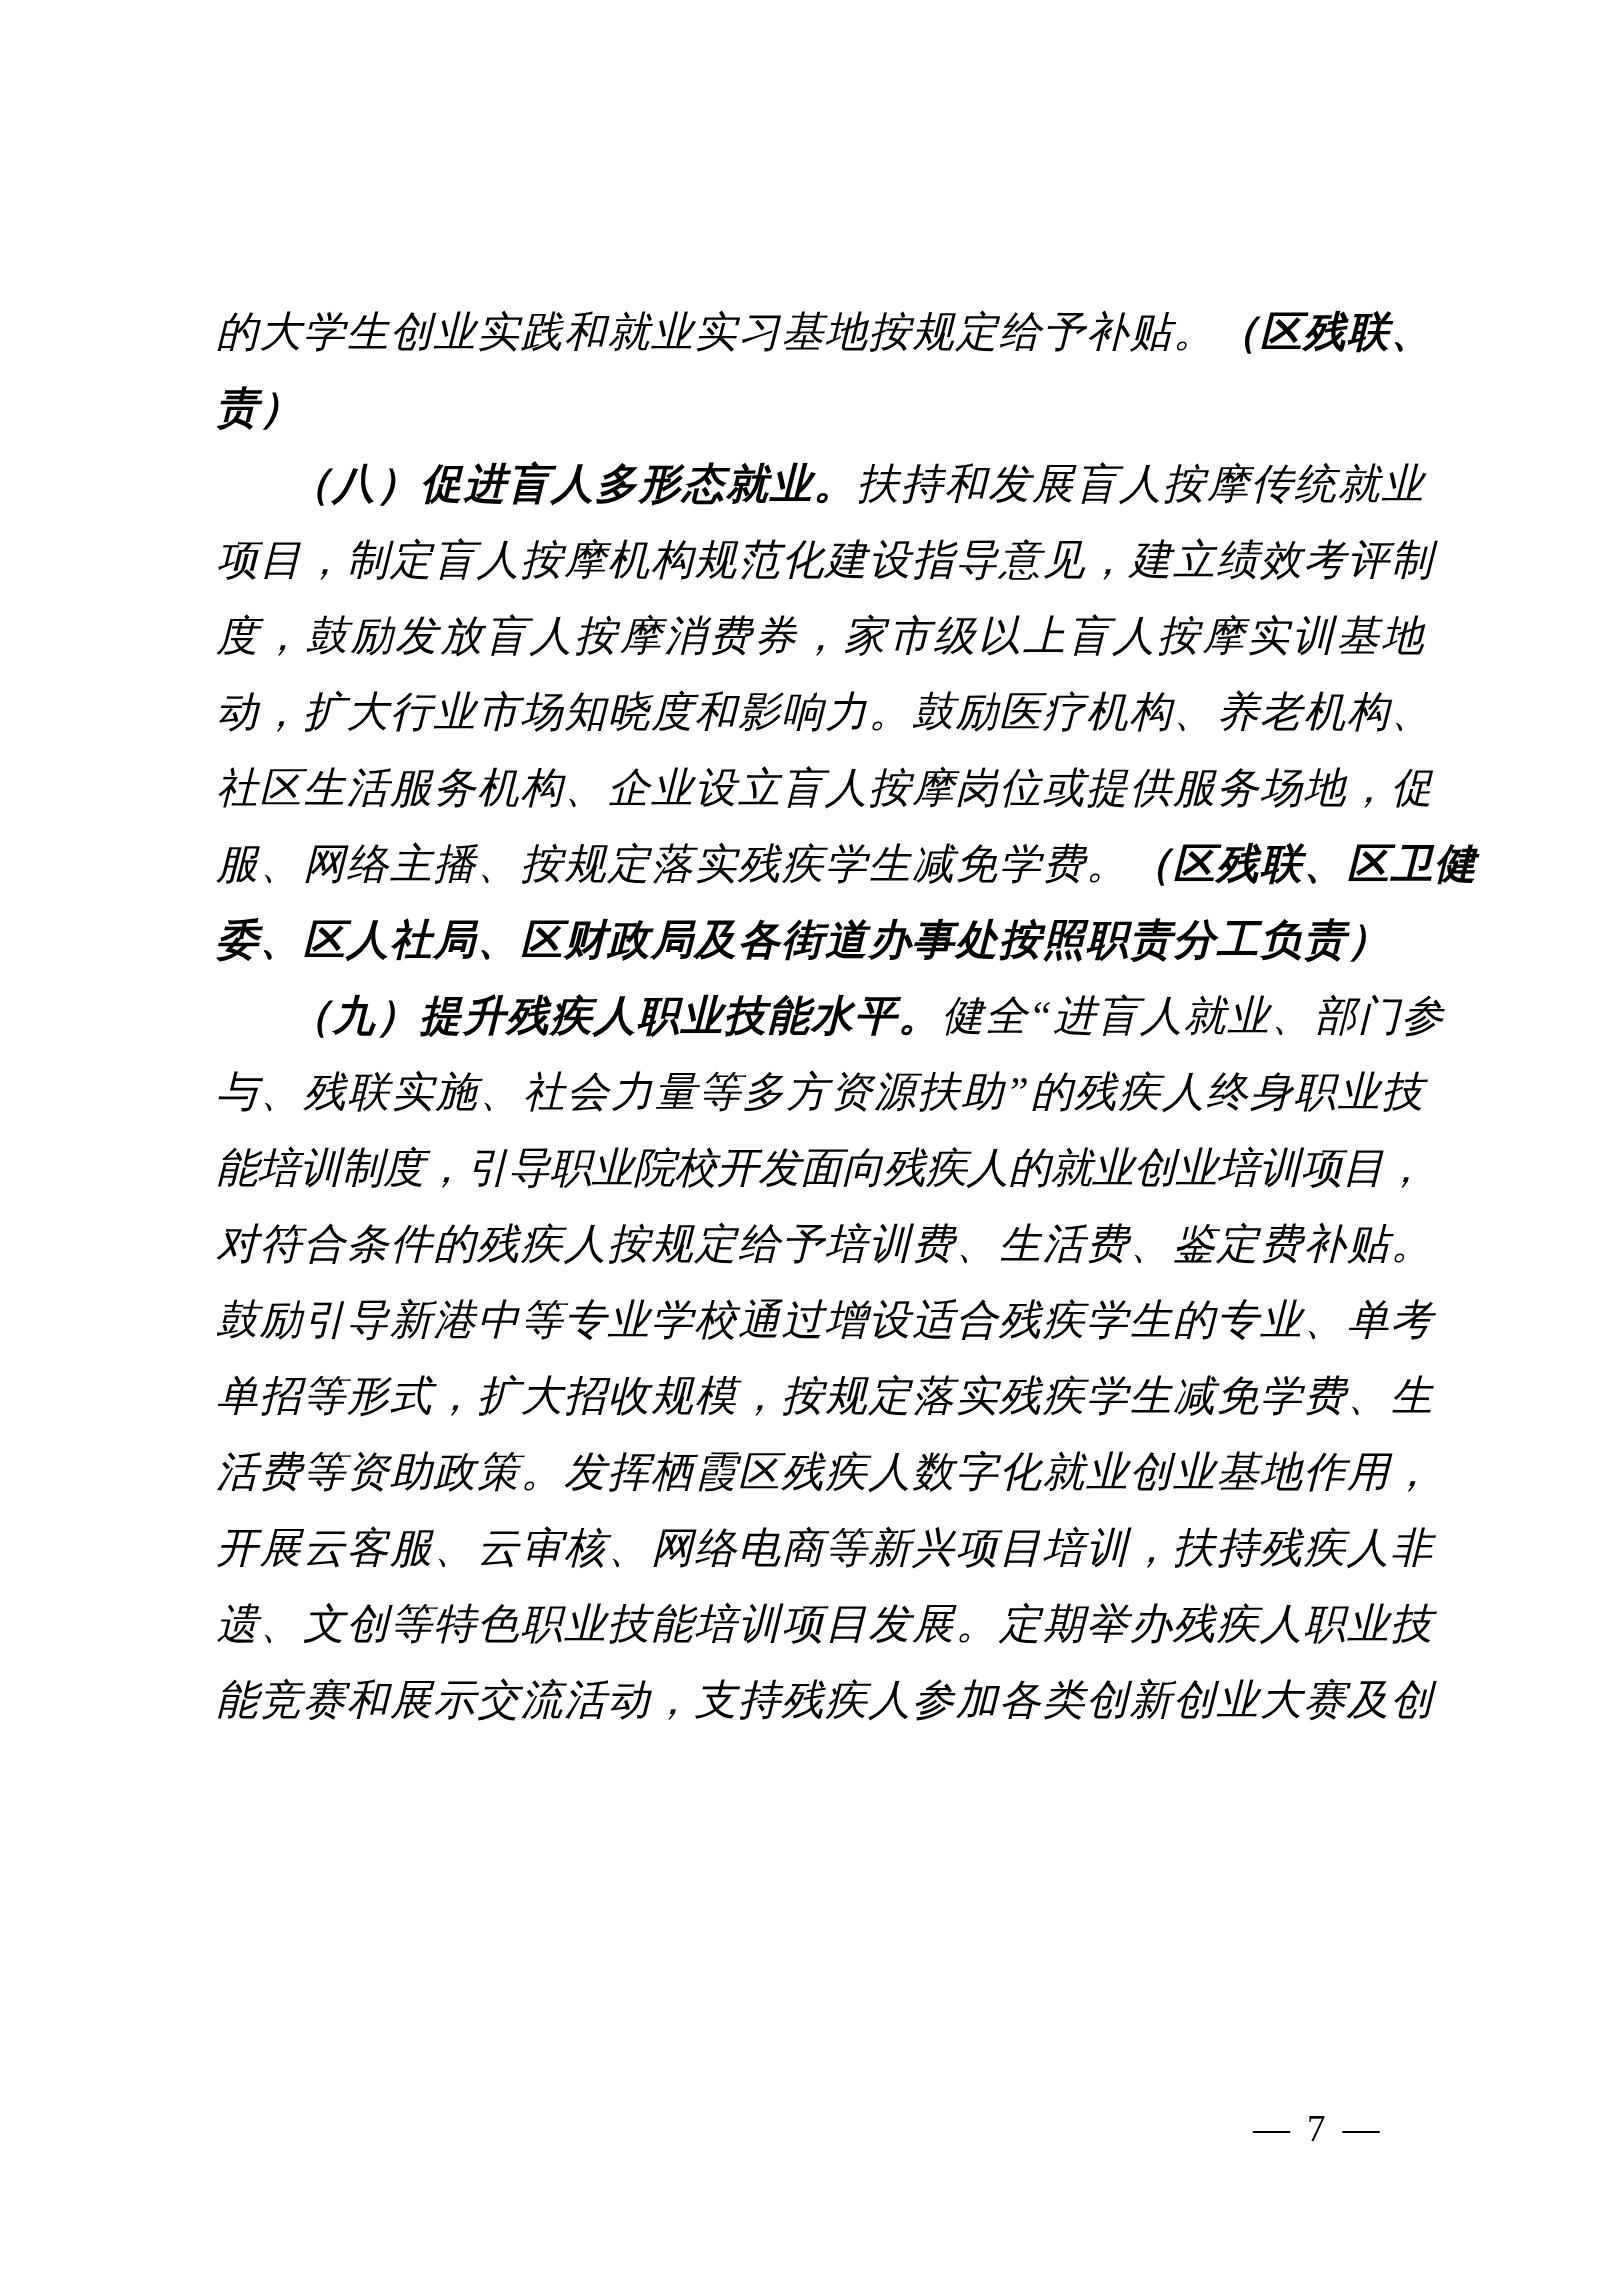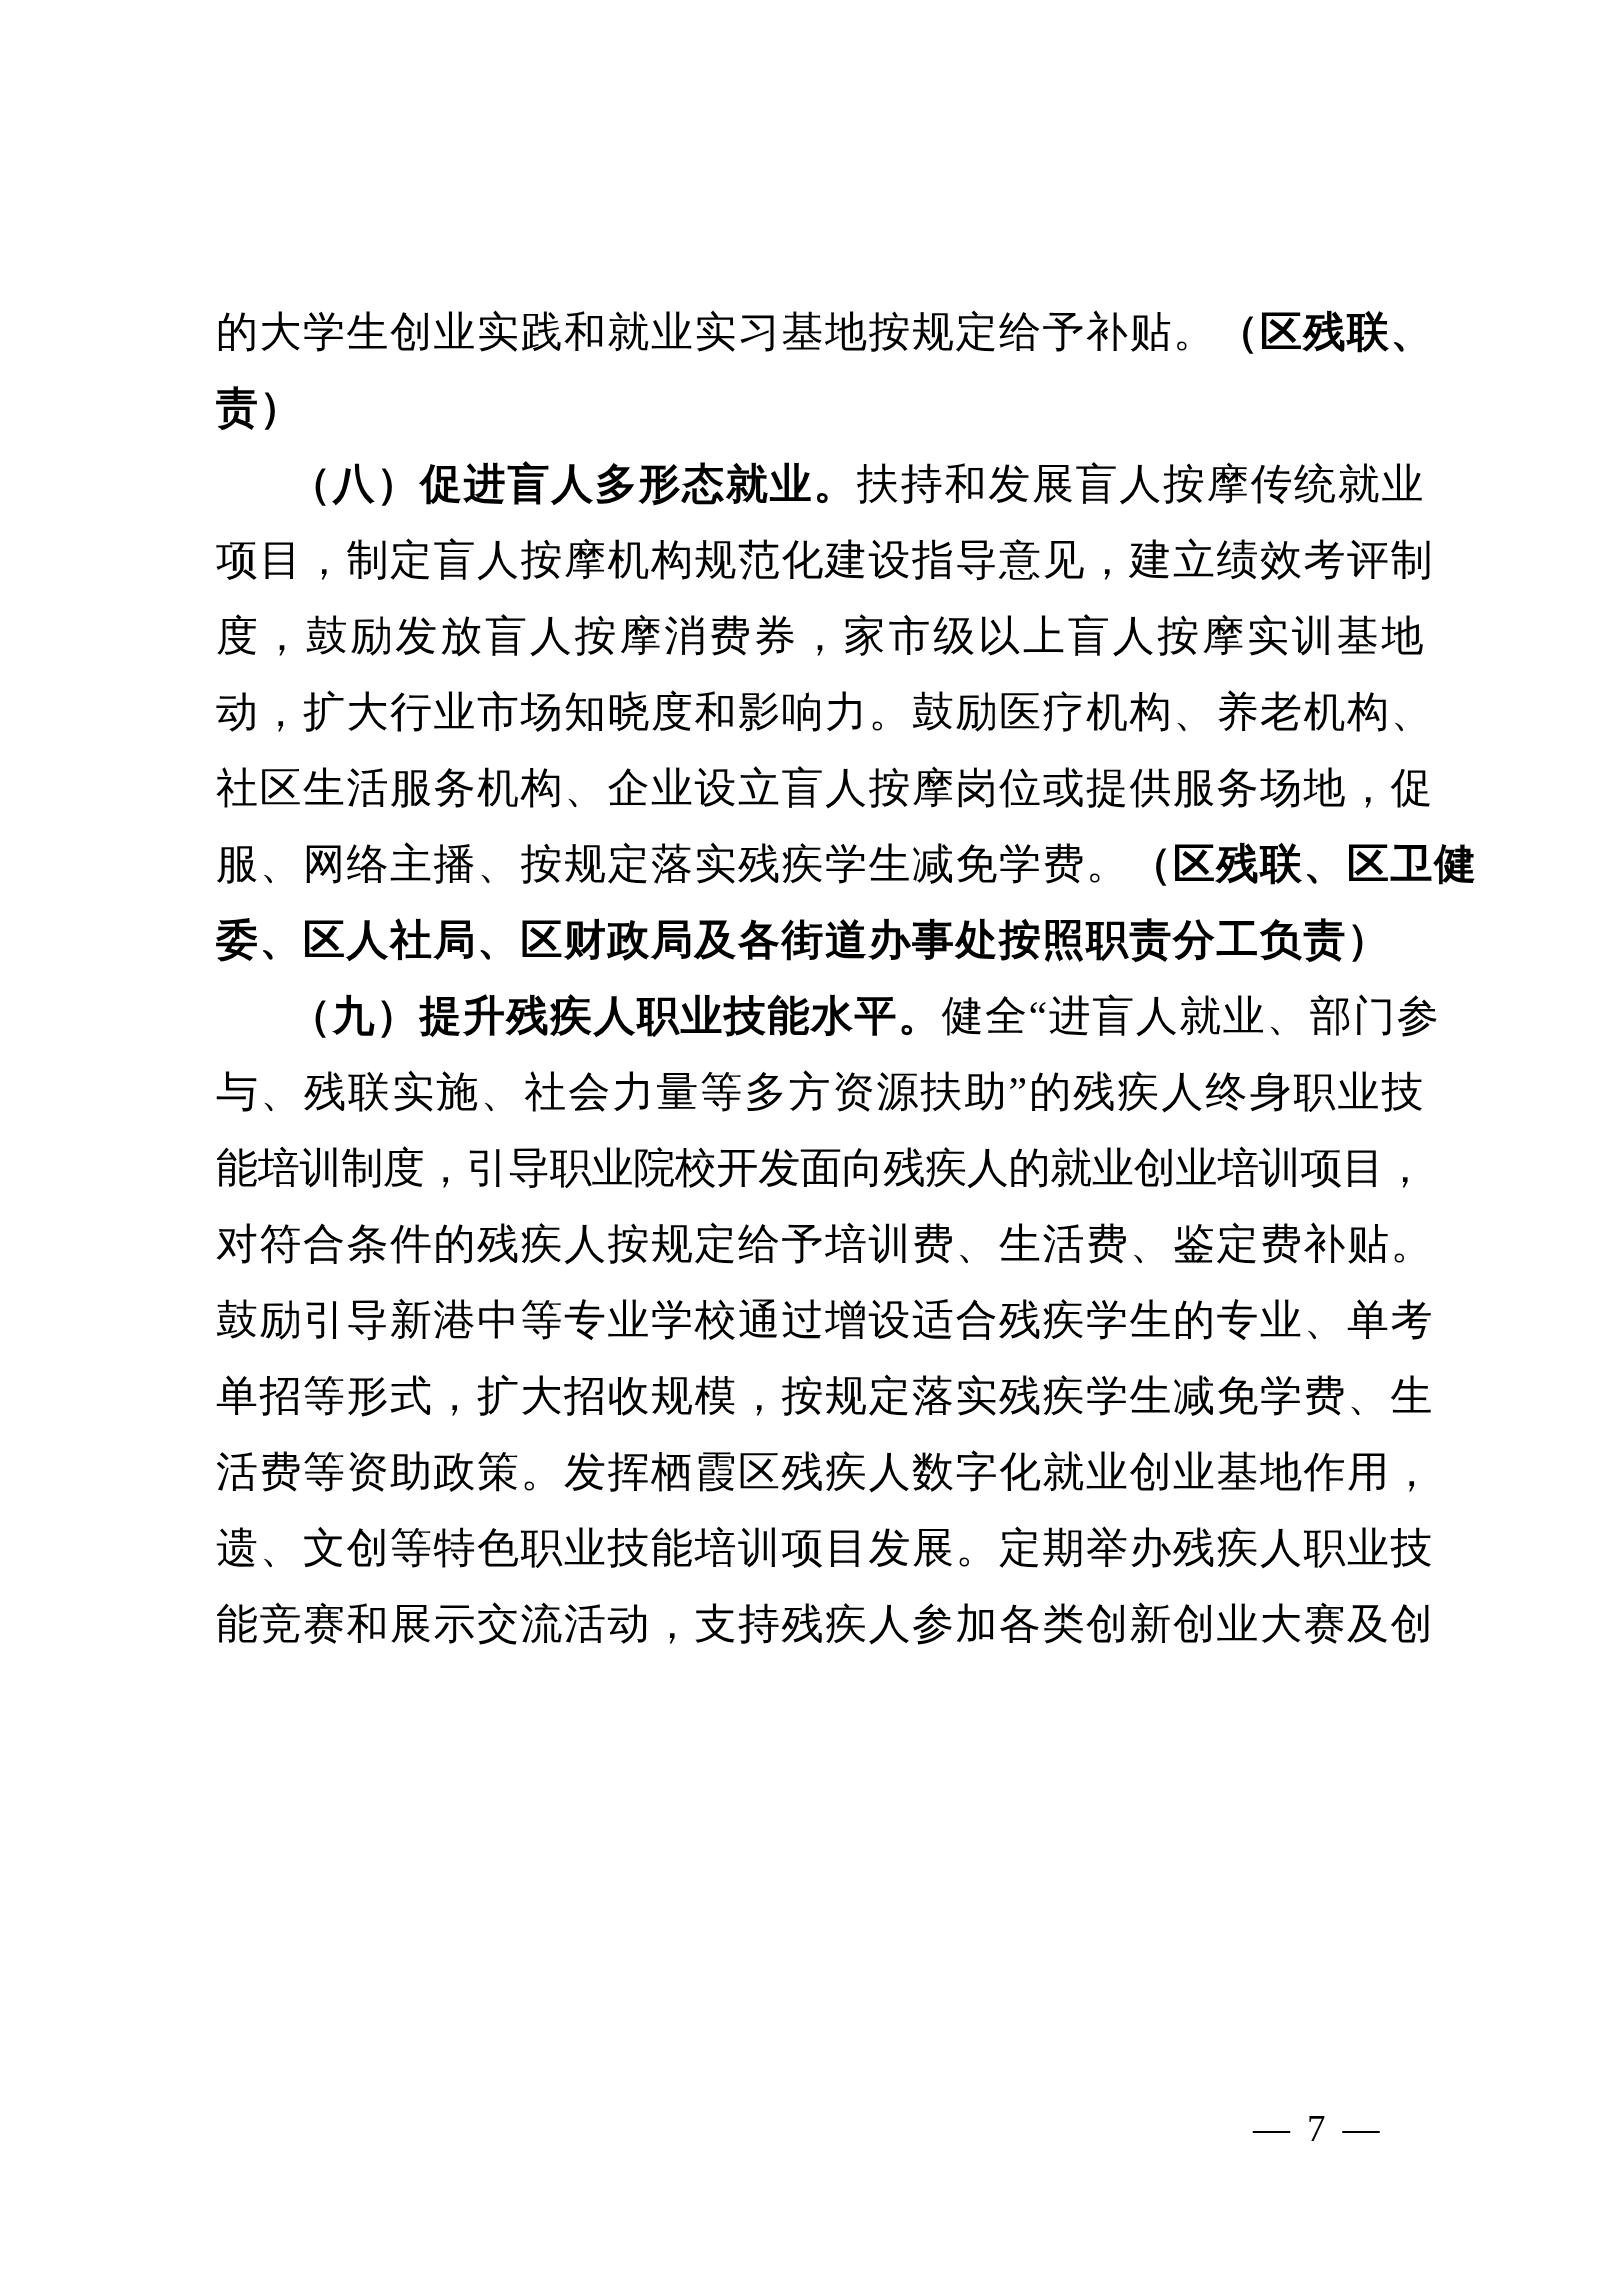--- a/index.html
+++ b/index.html
@@ -25,20 +25,21 @@
   .line {
     width: 100%;
     height: 76px;
     line-height: 76px;
     font-size: 42px;
     letter-spacing: 1.5px;
     text-align: justify;
     text-align-last: justify;
     text-justify: inter-ideograph;
     white-space: nowrap;
+    font-style: italic;
   }
   .line.para-end {
     text-align: left;
     text-align-last: left;
   }
   .line.indent {
     text-indent: 73px;
   }
   .line.tight {
     letter-spacing: -1px;
@@ -81,18 +82,19 @@
       <div class="line"><span class="seg-body">社区生活服务机构、企业设立盲人按摩岗位或提供服务场地，促</span></div>
       <div class="line"><span class="seg-body">服、网络主播、按规定落实残疾学生减免学费。</span><span class="seg-hei">（区残联、区卫健</span></div>
       <div class="line para-end"><span class="seg-hei">委、区人社局、区财政局及各街道办事处按照职责分工负责）</span></div>
       <div class="line indent"><span class="seg-kai">（九）提升残疾人职业技能水平。</span><span class="seg-body">健全“进盲人就业、部门参</span></div>
       <div class="line"><span class="seg-body">与、残联实施、社会力量等多方资源扶助”的残疾人终身职业技</span></div>
       <div class="line tight"><span class="seg-body">能培训制度，引导职业院校开发面向残疾人的就业创业培训项目，</span></div>
       <div class="line"><span class="seg-body">对符合条件的残疾人按规定给予培训费、生活费、鉴定费补贴。</span></div>
       <div class="line"><span class="seg-body">鼓励引导新港中等专业学校通过增设适合残疾学生的专业、单考</span></div>
       <div class="line"><span class="seg-body">单招等形式，扩大招收规模，按规定落实残疾学生减免学费、生</span></div>
       <div class="line"><span class="seg-body">活费等资助政策。发挥栖霞区残疾人数字化就业创业基地作用，</span></div>
+      <div class="line"><span class="seg-body">开展云客服、云审核、网络电商等新兴项目培训，扶持残疾人非</span></div>
       <div class="line"><span class="seg-body">遗、文创等特色职业技能培训项目发展。定期举办残疾人职业技</span></div>
       <div class="line"><span class="seg-body">能竞赛和展示交流活动，支持残疾人参加各类创新创业大赛及创</span></div>
     </div>
   <div class="page-number">— 7 —</div>
 </div>
 
 
 </body></html>

